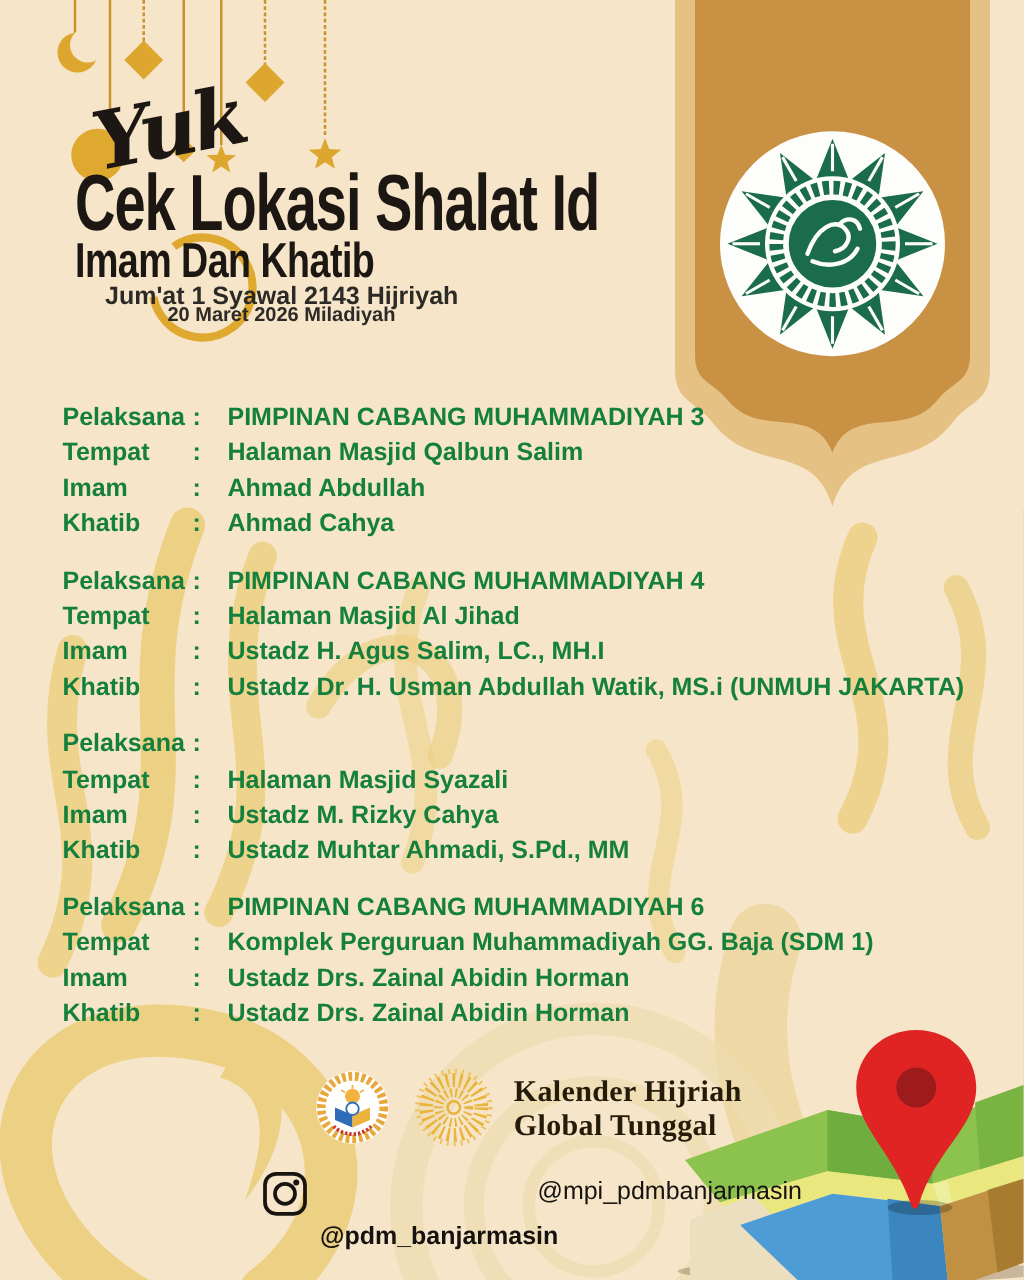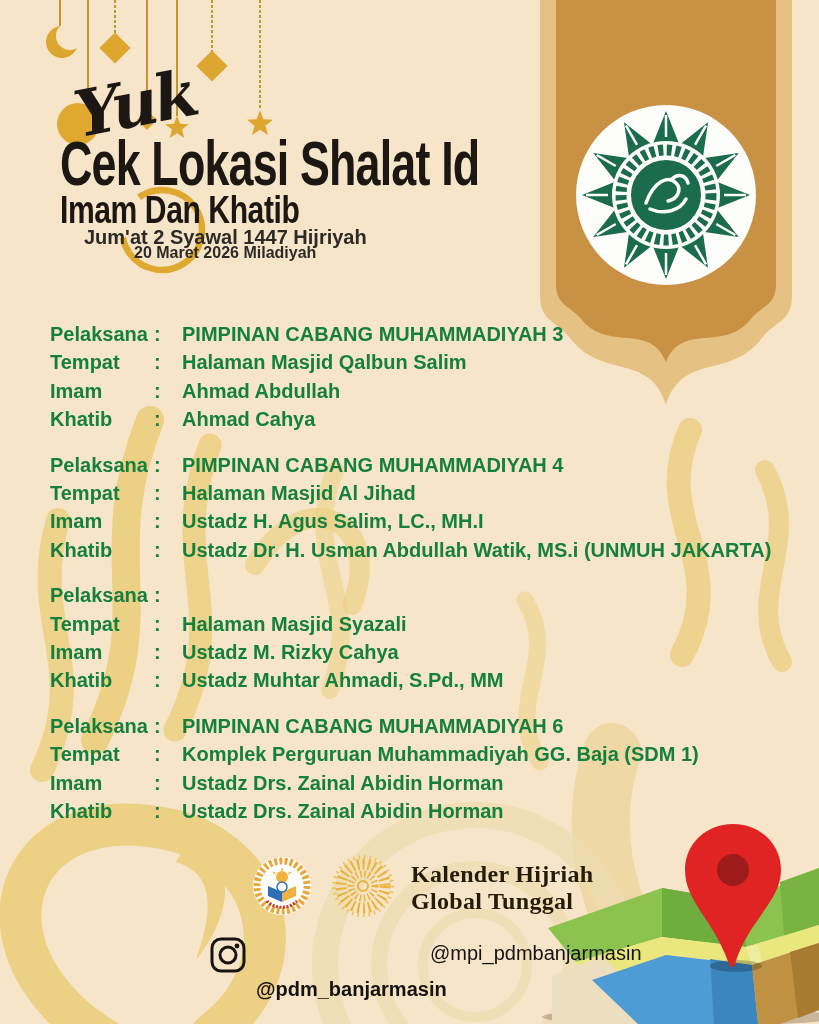--- a/index.html
+++ b/index.html
@@ -118,21 +118,21 @@
         <path d="M-20,8 C-12,-14 2,-20 10,-12 C16,-6 12,4 2,6"></path>
         <path d="M-16,14 C-2,20 14,16 20,4"></path>
         <path d="M6,-16 C12,-22 20,-20 22,-12"></path>
       </g>
     </g>
   </svg>
 
   <div class="hdr-yuk">Yuk</div>
   <div class="hdr-title">Cek Lokasi Shalat Id</div>
   <div class="hdr-subtitle">Imam Dan Khatib</div>
-  <div class="hdr-date1">Jum'at 2 Syawal 1447 Hijriyah</div>
+  <div class="hdr-date1">Jum'at 1 Syawal 2143 Hijriyah</div>
   <div class="hdr-date2">20 Maret 2026 Miladiyah</div>
 
   <div class="locations">
 
     <div class="loc-block">
       <div class="loc-row">
         <span class="loc-label">Pelaksana</span>
         <span class="loc-colon">:</span>
         <span class="loc-value">PIMPINAN CABANG MUHAMMADIYAH 3</span>
       </div>

